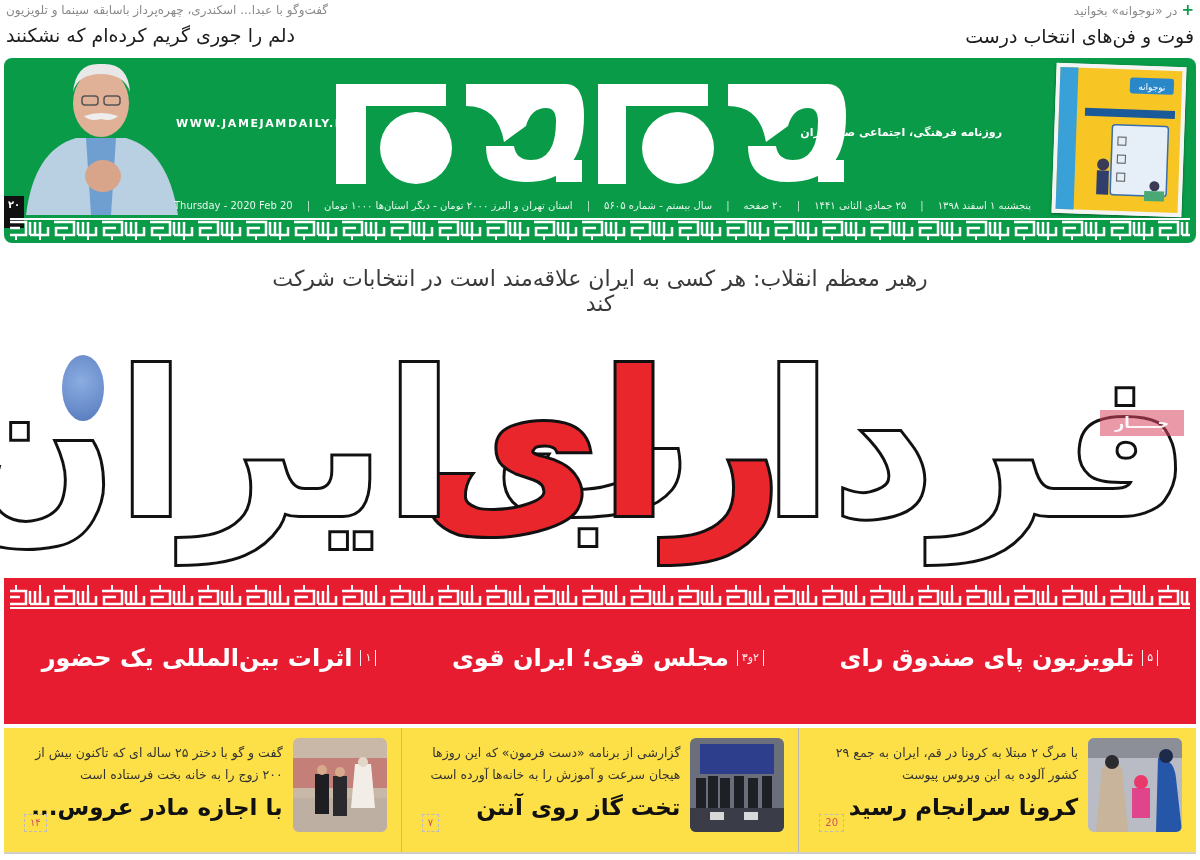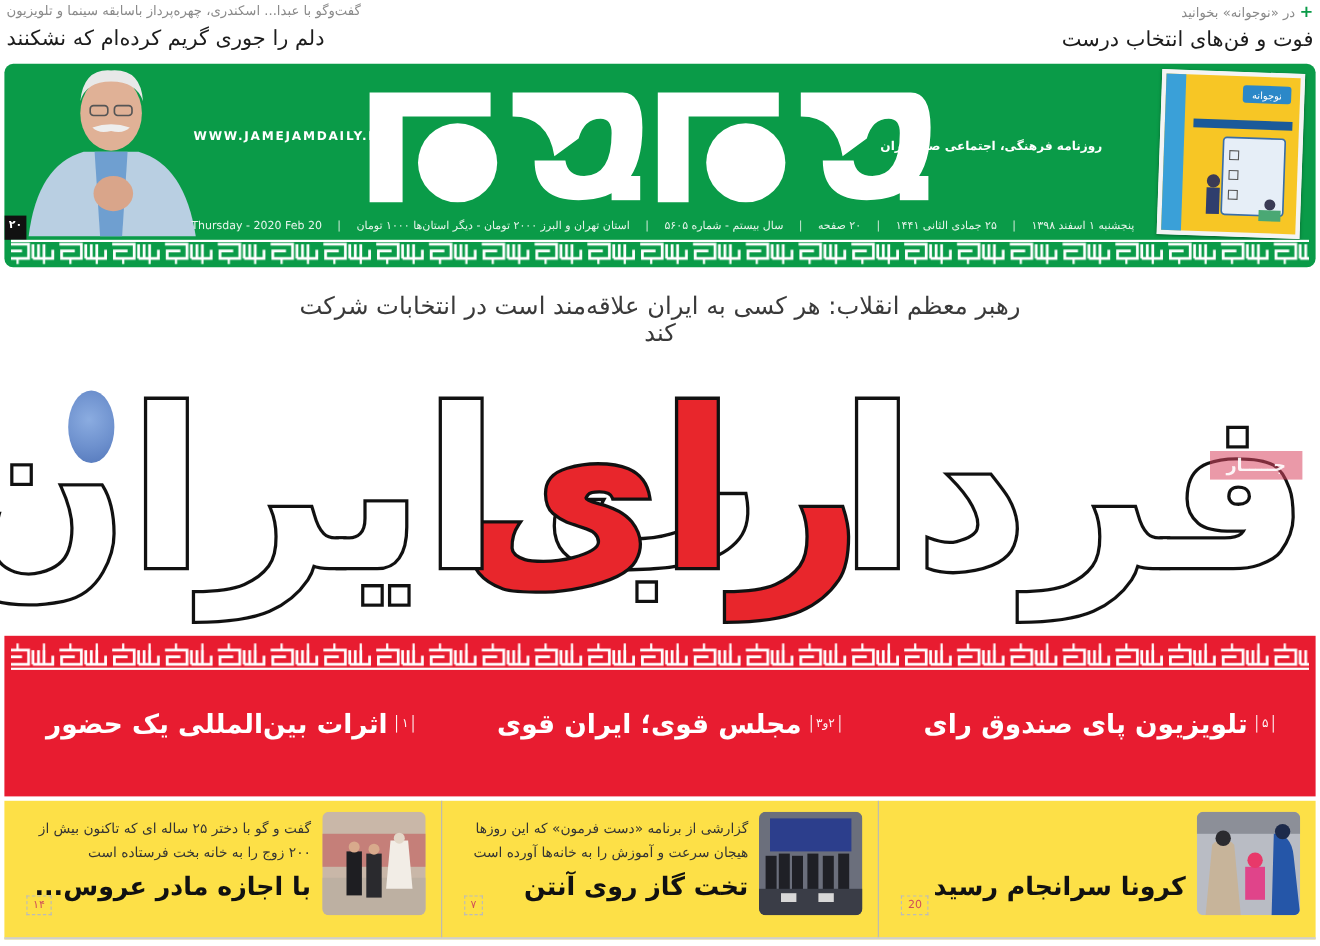--- a/index.html
+++ b/index.html
@@ -15,21 +15,21 @@
     .teaser .title { font-size: 19px; font-weight: normal; color: #1c1c1c; line-height: 30px; white-space: nowrap; }
     .teaser.right .kicker .plus { color: #0a9b48; font-weight: bold; font-size: 15px; margin-left: 4px; }
 
     
     .masthead { position: absolute; left: 4px; top: 58px; width: 1192px; height: 185px; background: #0a9b48; border-radius: 8px; overflow: hidden; }
     .logo { position: absolute; left: 322px; top: 18px; width: 540px; height: 108px; }
     .tagline { position: absolute; left: 868px; top: 68px; width: 130px; text-align: right; color: #fff; font-size: 11px; font-weight: bold; white-space: nowrap; }
     .website { position: absolute; left: 172px; top: 59px; color: #fff; font-size: 11px; font-weight: bold; letter-spacing: 1.6px; }
     .infobar { position: absolute; left: 170px; top: 138px; width: 830px; height: 18px; color: #e8f5ec; font-size: 10px; display: flex; justify-content: flex-end; align-items: center; gap: 14px; white-space: nowrap; }
     .infobar .sep { color: #cfe9d8; }
-    .page-num { position: absolute; left: 0; top: 138px; width: 20px; height: 22px; background: #111; color: #fff; font-size: 10px; font-weight: bold; text-align: center; line-height: 18px; }
+    .page-num { position: absolute; left: 0; top: 138px; width: 20px; height: 32px; background: #111; color: #fff; font-size: 10px; font-weight: bold; text-align: center; line-height: 18px; }
     .portrait { position: absolute; left: 12px; top: 0; width: 170px; height: 157px; }
     .cover-thumb { position: absolute; left: 1050px; top: 7px; width: 130px; height: 150px; transform: rotate(2deg); background: #fff; box-shadow: 0 1px 3px rgba(0,0,0,.4); }
     .kufic-band { position: absolute; left: 0; width: 100%; height: 30px; }
     .masthead .kufic-band { bottom: 0; }
 
     
     .overline { position: absolute; left: 260px; top: 266px; width: 680px; text-align: center; font-size: 22px; color: #3a3a3a; }
     .main-headline { position: absolute; left: 0; top: 300px; width: 1200px; height: 270px; }
     .main-headline svg { width: 100%; height: 100%; }
     .fingerprint { position: absolute; left: 62px; top: 355px; width: 42px; height: 66px; border-radius: 50%; background: radial-gradient(circle at 45% 40%, #7ea3dd 0%, #5d84c8 55%, #3f67b2 100%); opacity: .9; }
@@ -231,16 +231,17 @@
     <svg class="thumb" viewBox="0 0 94 94">
       <rect width="94" height="94" fill="#b9bcc4"></rect>
       <rect x="0" y="0" width="94" height="20" fill="#8c8f98"></rect>
       <path d="M14 30 Q24 20 34 30 L40 94 L8 94Z" fill="#c7b49a"></path>
       <circle cx="24" cy="24" r="7" fill="#2b2b2f"></circle>
       <rect x="44" y="50" width="18" height="30" fill="#e0448a"></rect>
       <circle cx="53" cy="44" r="7" fill="#e8396a"></circle>
       <path d="M70 20 Q86 20 88 40 L94 94 L68 94Z" fill="#2556a8"></path>
       <circle cx="78" cy="18" r="7" fill="#1d2a4a"></circle>
     </svg>
+    <div class="lede rtl">با مرگ ۲ مبتلا به کرونا در قم، ایران به جمع ۲۹ کشور آلوده به این ویروس پیوست</div>
     <div class="headline rtl">کرونا سرانجام رسید</div>
     <div class="pageref">20</div>
   </div>
 </div>
 
 </body></html>

